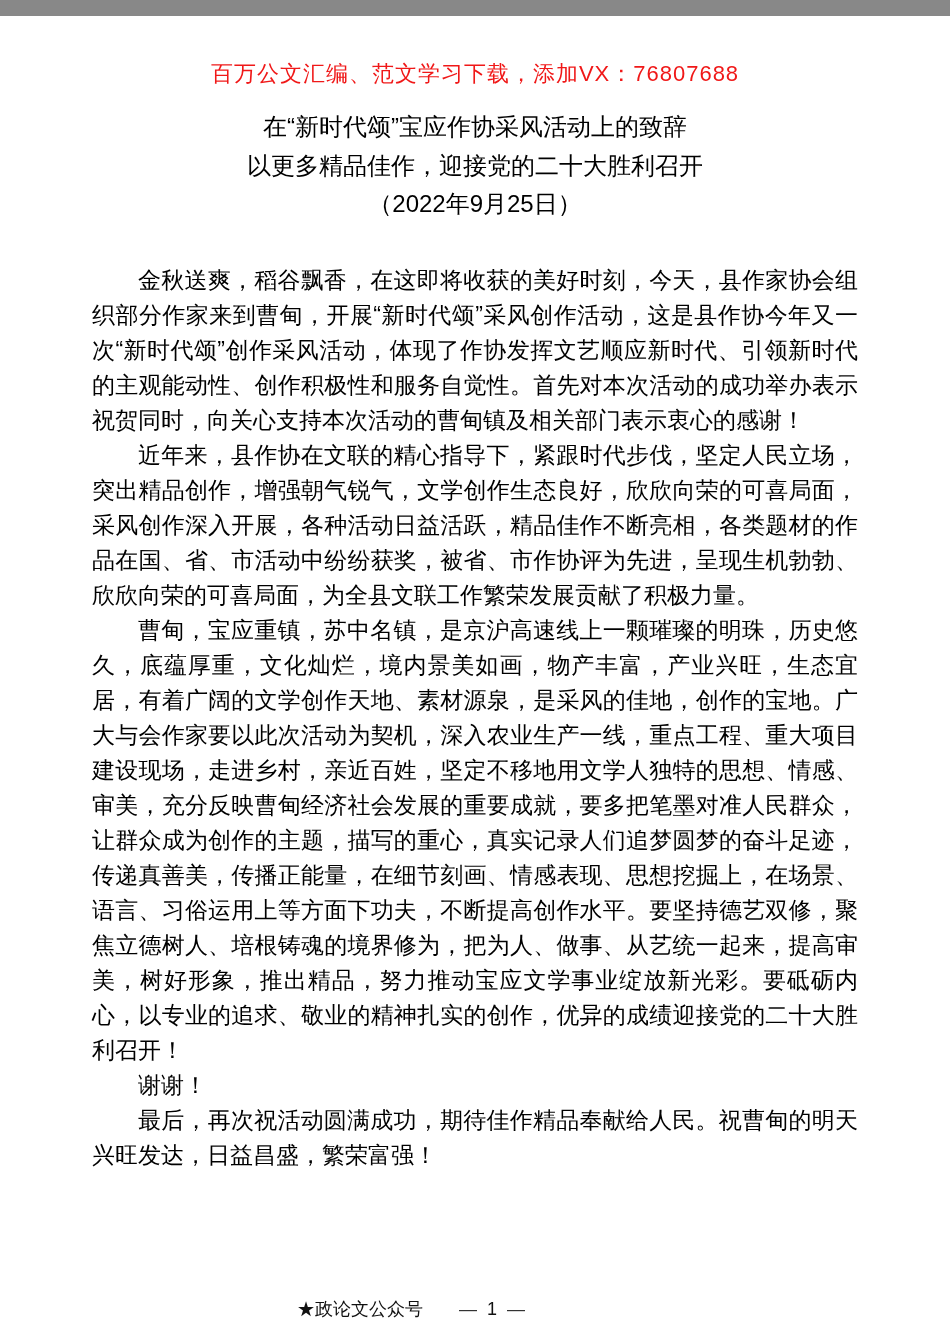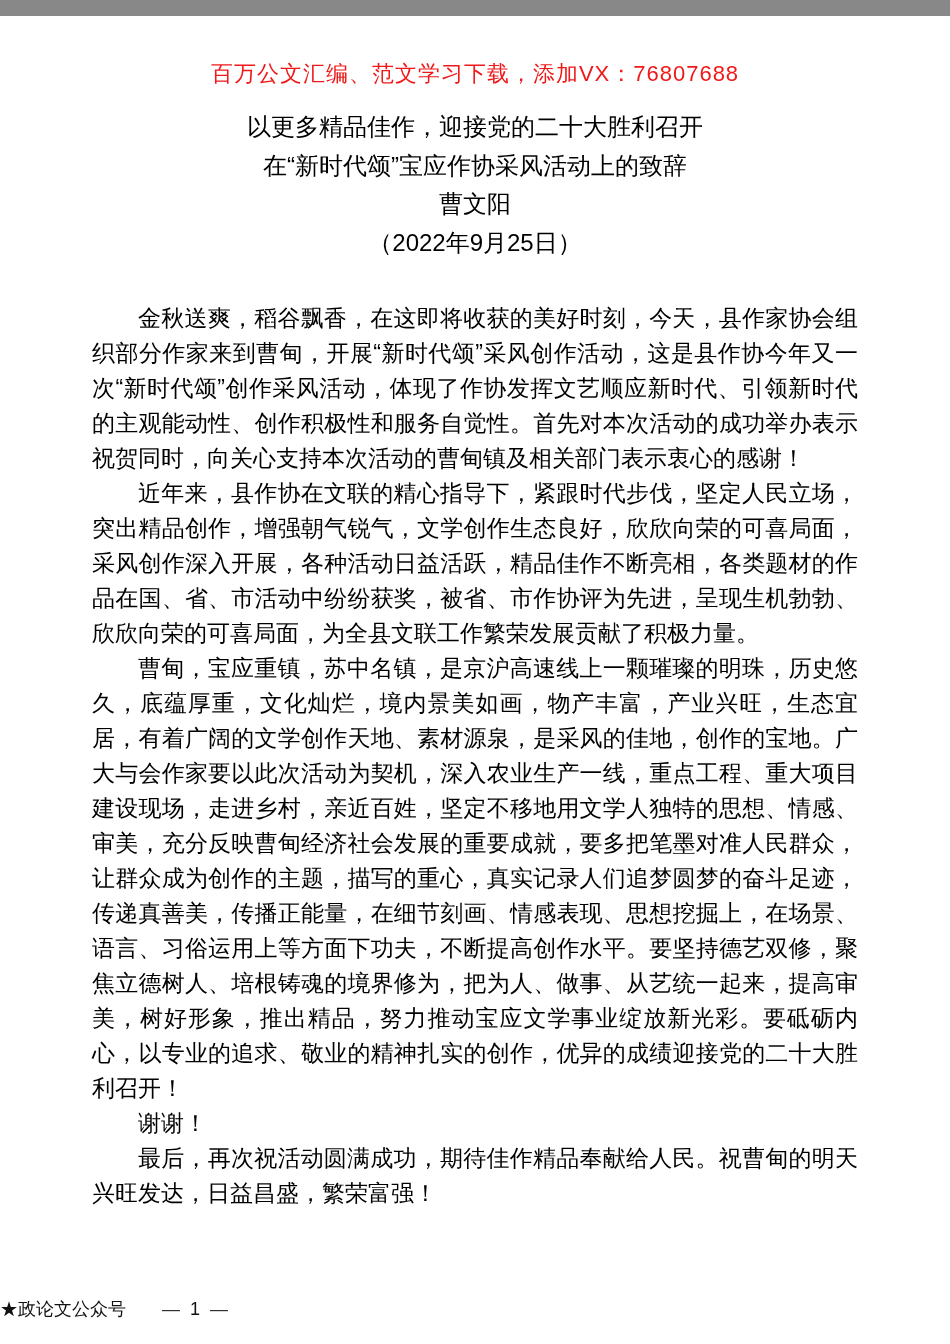--- a/index.html
+++ b/index.html
@@ -39,41 +39,40 @@
   }
   .doc-body p {
     text-indent: 2em;
     margin: 0;
   }
   .footer {
     position: absolute;
     top: 1281px;
     left: 0;
     right: 0;
-    text-align: left;
+    text-align: center;
     padding-right: 118px;
     font-size: 18px;
     line-height: 24px;
     color: #111111;
   }
   .footer .channel { margin-right: 26px; }
   .footer .dash { margin: 0 10px; color: #333; }
   .footer .page-num { display: inline-block; }
 </style>
 </head>
 <body>
 
 <div class="page">
 
   <div class="promo" style="color: rgb(240, 24, 24);">百万公文汇编、范文学习下载，添加VX：76807688</div>
 
   <div class="title-block">
+    <span class="t-line">在“新时代颂”宝应作协采风活动上的致辞</span>
     <span class="t-line">以更多精品佳作，迎接党的二十大胜利召开</span>
-    <span class="t-line">在“新时代颂”宝应作协采风活动上的致辞</span>
-    <span class="t-line">曹文阳</span>
     <span class="t-line">（2022年9月25日）</span>
   </div>
 
   <div class="doc-body">
     <p>金秋送爽，稻谷飘香，在这即将收获的美好时刻，今天，县作家协会组织部分作家来到曹甸，开展“新时代颂”采风创作活动，这是县作协今年又一次“新时代颂”创作采风活动，体现了作协发挥文艺顺应新时代、引领新时代的主观能动性、创作积极性和服务自觉性。首先对本次活动的成功举办表示祝贺同时，向关心支持本次活动的曹甸镇及相关部门表示衷心的感谢！</p>
     <p>近年来，县作协在文联的精心指导下，紧跟时代步伐，坚定人民立场，突出精品创作，增强朝气锐气，文学创作生态良好，欣欣向荣的可喜局面，采风创作深入开展，各种活动日益活跃，精品佳作不断亮相，各类题材的作品在国、省、市活动中纷纷获奖，被省、市作协评为先进，呈现生机勃勃、欣欣向荣的可喜局面，为全县文联工作繁荣发展贡献了积极力量。</p>
     <p>曹甸，宝应重镇，苏中名镇，是京沪高速线上一颗璀璨的明珠，历史悠久，底蕴厚重，文化灿烂，境内景美如画，物产丰富，产业兴旺，生态宜居，有着广阔的文学创作天地、素材源泉，是采风的佳地，创作的宝地。广大与会作家要以此次活动为契机，深入农业生产一线，重点工程、重大项目建设现场，走进乡村，亲近百姓，坚定不移地用文学人独特的思想、情感、审美，充分反映曹甸经济社会发展的重要成就，要多把笔墨对准人民群众，让群众成为创作的主题，描写的重心，真实记录人们追梦圆梦的奋斗足迹，传递真善美，传播正能量，在细节刻画、情感表现、思想挖掘上，在场景、语言、习俗运用上等方面下功夫，不断提高创作水平。要坚持德艺双修，聚焦立德树人、培根铸魂的境界修为，把为人、做事、从艺统一起来，提高审美，树好形象，推出精品，努力推动宝应文学事业绽放新光彩。要砥砺内心，以专业的追求、敬业的精神扎实的创作，优异的成绩迎接党的二十大胜利召开！</p>
     <p>谢谢！</p>
     <p>最后，再次祝活动圆满成功，期待佳作精品奉献给人民。祝曹甸的明天兴旺发达，日益昌盛，繁荣富强！</p>
   </div>

